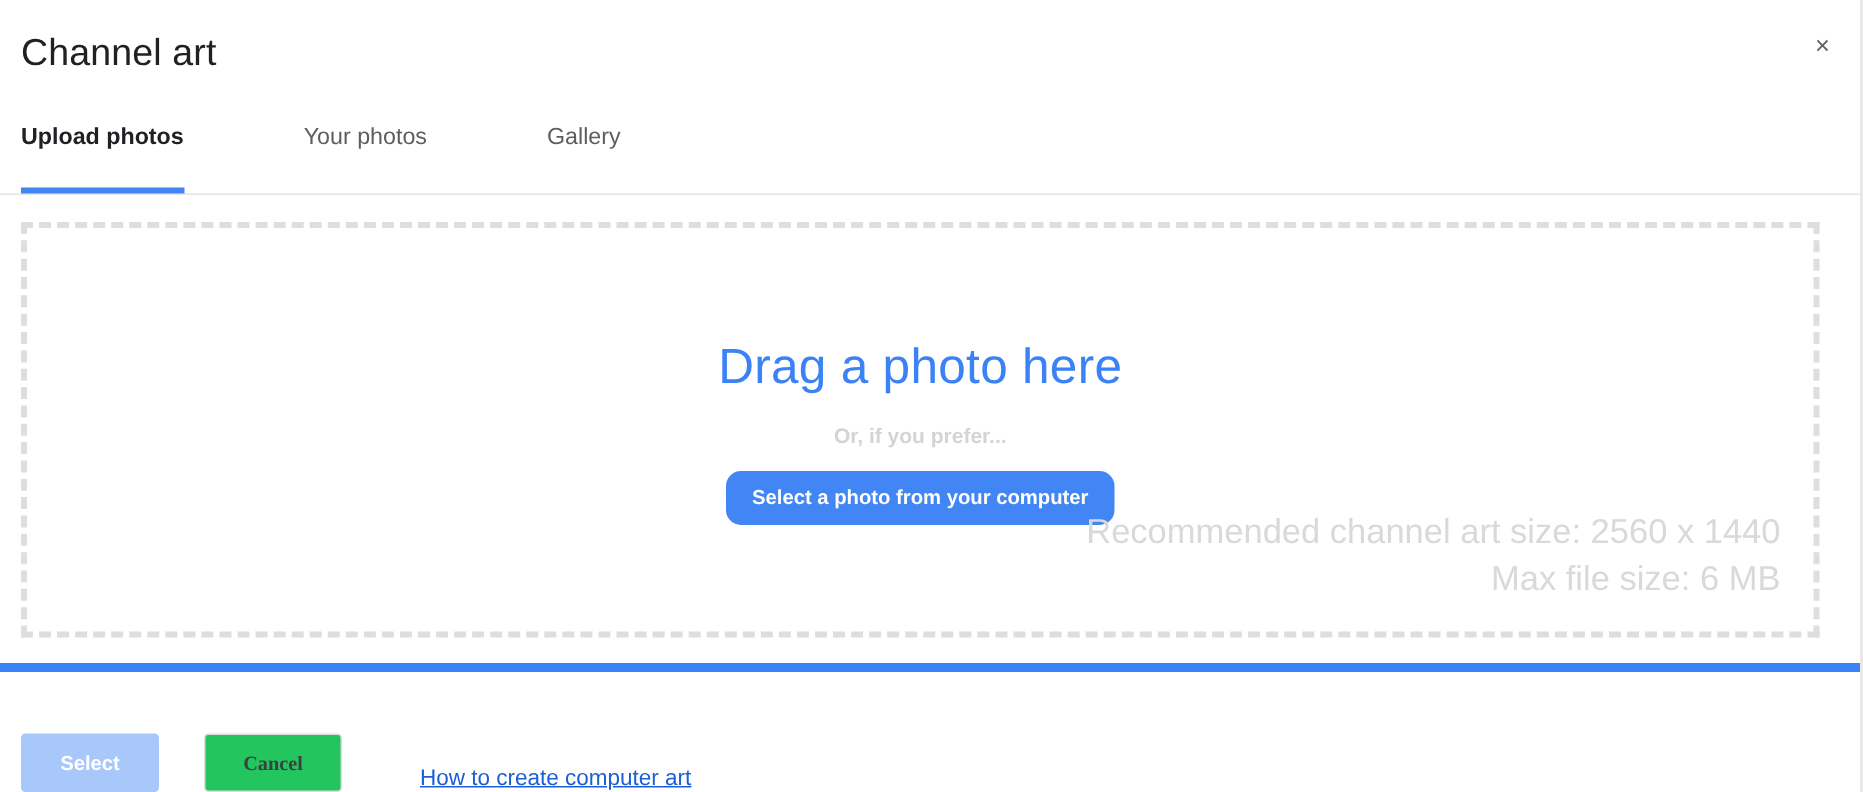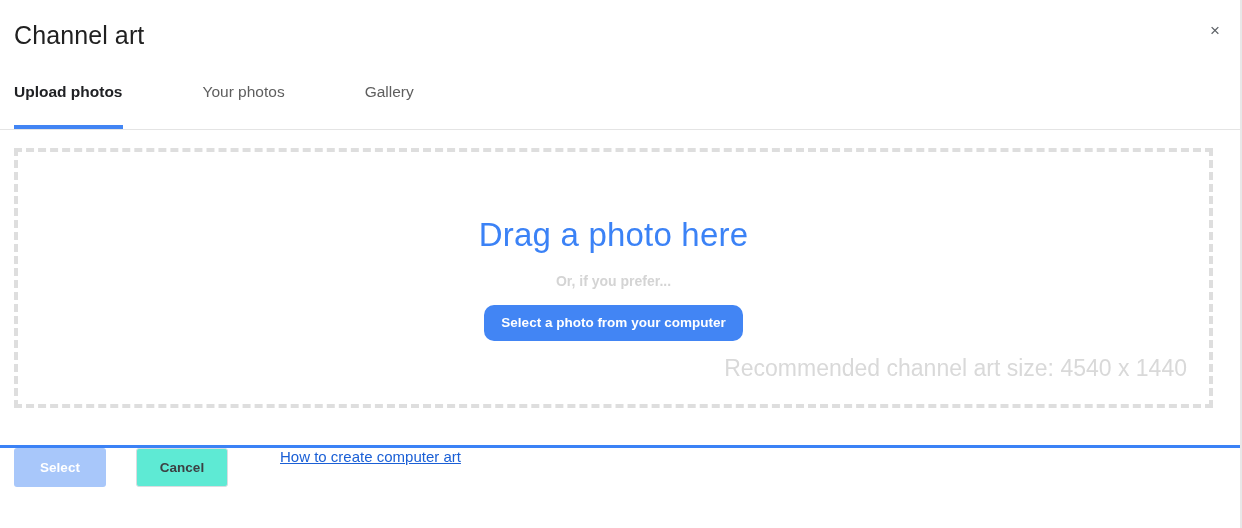--- a/index.html
+++ b/index.html
@@ -158,50 +158,50 @@
     color: #d9d9d9;
     line-height: 31px;
     white-space: nowrap;
   }
 
   
   .footer {
     position: relative;
     flex: 0 0 auto;
     height: 80px;
-    border-top: 3px solid #3b82f6;
+    border-top: 6px solid #3b82f6;
     display: flex;
-    align-items: flex-start;
+    align-items: flex-end;
     padding-left: 14px;
-    margin-top: 20px;
   }
   .btn {
     font-size: 13.5px;
     font-weight: bold;
     border-radius: 3px;
     line-height: 15px;
     user-select: none;
     box-sizing: border-box;
     text-align: center;
   }
   .btn-select {
     background: #a8c7fa;
     color: #ffffff;
     padding: 12px 0;
     width: 92px;
     cursor: default;
   }
   .btn-cancel {
-    background: #5eead4;
+    background: #22c55e;
     color: #3c4043;
     border: 1px solid #dadce0;
     padding: 11px 0;
     width: 92px;
     margin-left: 30px;
     cursor: pointer;
+    font-family: Liberation Serif, serif;
   }
   .help-link {
     margin-left: 52px;
     font-size: 15px;
     color: #1a5fd6;
     text-decoration: underline;
     cursor: pointer;
     line-height: 18px;
   }
 </style>
@@ -226,21 +226,22 @@
   <div class="body-area">
     <div class="dropzone">
 
       <div class="dz-center">
         <div class="drag-headline">Drag a photo here</div>
         <div class="or-prefer">Or, if you prefer...</div>
         <div class="select-photo-button">Select a photo from your computer</div>
       </div>
 
       <div class="dz-hints">
-        <div class="dz-hint">Recommended channel art size: 4540 x 1440</div>
+        <div class="dz-hint">Recommended channel art size: 2560 x 1440</div>
+        <div class="dz-hint">Max file size: 6 MB</div>
       </div>
 
     </div>
   </div>
 
   <div class="footer">
     <div class="btn btn-select">Select</div>
     <div class="btn btn-cancel">Cancel</div>
     <div class="help-link">How to create computer art</div>
   </div>

